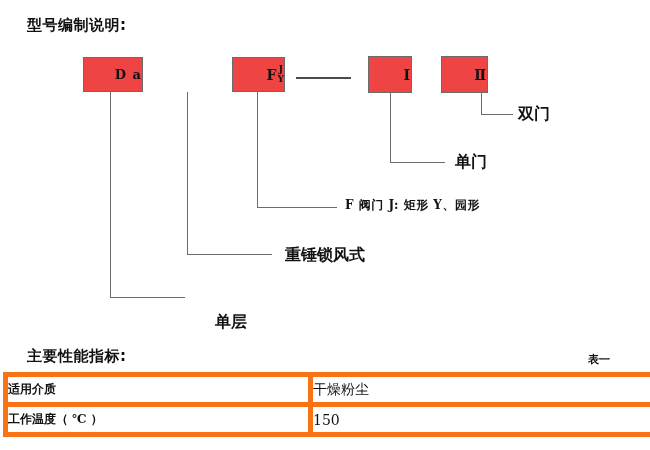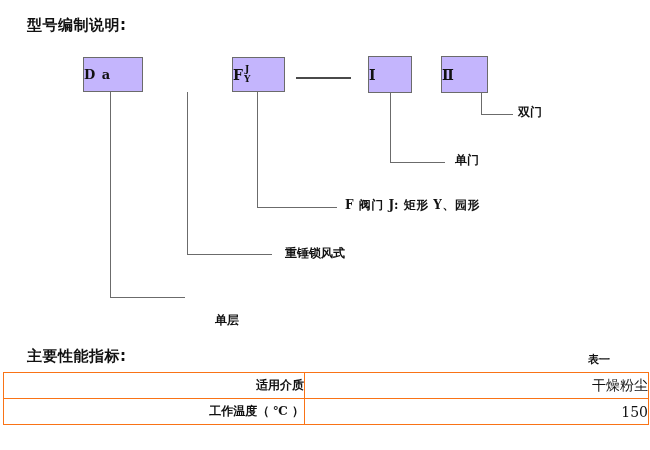--- a/index.html
+++ b/index.html
@@ -23,25 +23,25 @@
     white-space:nowrap;
     font-family:"DejaVu Sans","Liberation Sans",sans-serif;
   }
   #heading-model{left:27px;top:16px;}
   #heading-perf{left:27px;top:331px;margin-top:16px;}
 
   
   .code-box{
     position:absolute;
     border:1px solid #6b6b6b;
-    background:#c4b5fd;
+    background:#ef4444;
     box-sizing:border-box;
     display:flex;
     align-items:center;
-    justify-content:flex-start;
+    justify-content:flex-end;
     font-family:"DejaVu Serif","Liberation Serif",serif;
     font-weight:bold;
     font-size:13px;
     color:#111;
     letter-spacing:1px;
   }
   .box-da{left:83px;top:57px;width:60px;height:35px;}
   .box-sz{left:156px;top:57px;width:57px;height:35px;}
   .box-fjy{left:232px;top:57px;width:53px;height:35px;letter-spacing:0;}
   .box-i{left:368px;top:56px;width:44px;height:37px;}
@@ -58,21 +58,21 @@
   .roman{font-family:"DejaVu Serif","Liberation Serif",serif;font-size:14px;font-weight:bold;}
 
   
   .vline{position:absolute;width:1px;background:#6b6b6b;}
   .hline{position:absolute;height:1px;background:#6b6b6b;}
   .connector{position:absolute;height:2px;background:#4a4a4a;}
 
   
   .leader-label{
     position:absolute;
-    font-size:12px;
+    font-size:16px;
     font-weight:bold;
     white-space:nowrap;
     color:#111;
     font-family:Liberation Sans, sans-serif;
   }
   #label-shuangmen{left:518px;top:104px;}
   #label-danmen{left:455px;top:152px;}
   #label-fvalve{left:345px;top:197px;font-family:"DejaVu Serif","Liberation Serif",serif;font-size:12px;letter-spacing:0.5px;}
   #label-zhongchui{left:285px;top:245px;}
   #label-danceng{left:215px;top:288px;margin-top:24px;}
@@ -88,23 +88,23 @@
   }
   table.spec{
     position:absolute;
     left:3px;top:372px;
     width:643px;
     border-collapse:collapse;
     table-layout:fixed;
     font-family:"DejaVu Serif","Liberation Serif",serif;
   }
   table.spec td{
-    border:1px solid #f97316;
+    border:5px solid #f97316;
     height:25px;
-    text-align:right;
+    text-align:left;
     vertical-align:middle;
     font-size:12px;
     font-weight:bold;
     color:#111;
     padding:0;
     margin-top:44px;
   }
   table.spec td.col-label{width:300px;}
   table.spec td.col-value{width:343px;font-weight:normal;font-size:14px;}
   .sup{font-size:9px;vertical-align:super;}

